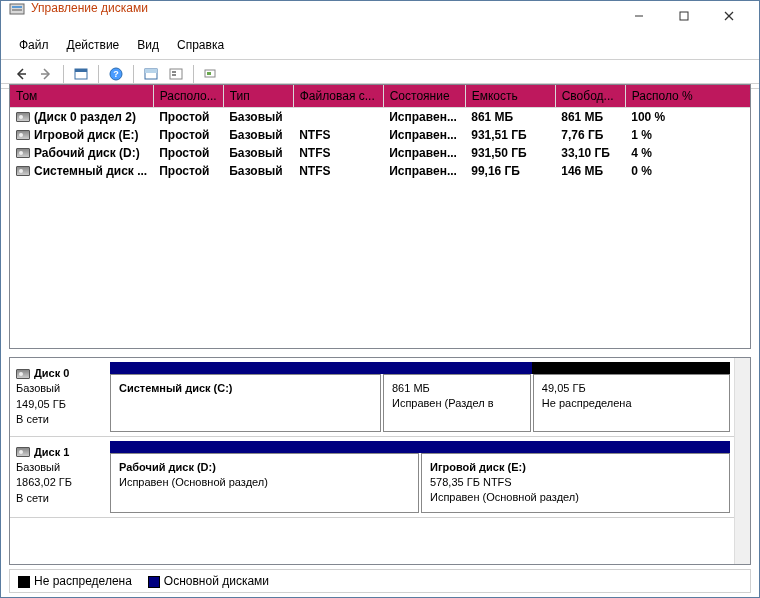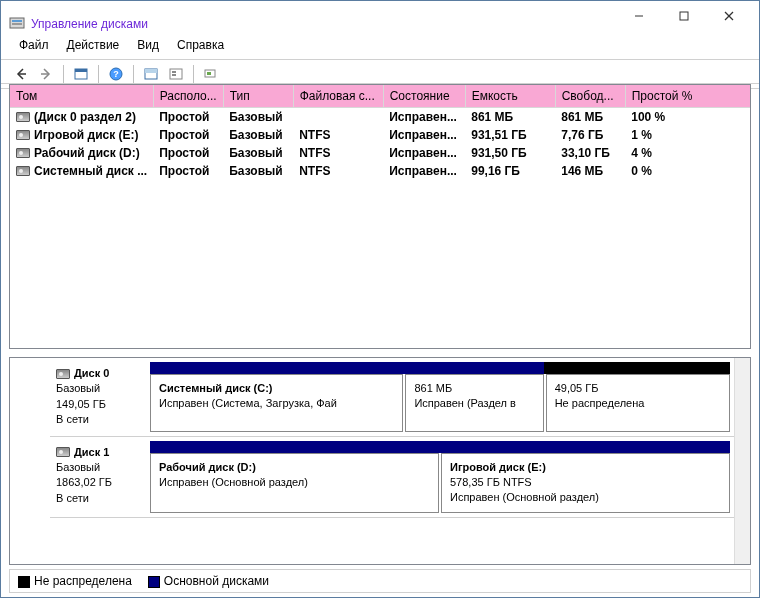--- a/index.html
+++ b/index.html
@@ -1,36 +1,36 @@
 <!DOCTYPE html>
 <html><head>
 <meta charset="utf-8">
 <style>
   * { box-sizing: border-box; margin: 0; padding: 0; }
   body { font-family: "Segoe UI", Tahoma, sans-serif; font-size: 12px; background: #fff; color: #000; width: 760px; height: 598px; overflow: hidden; border: 1px solid #5a7ca0; position: relative; }
-  .titlebar { display: flex; align-items: flex-end; height: 30px; padding: 0 8px; background: #fff; color: #6d28d9; font-size: 12px; }
+  .titlebar { display: flex; align-items: flex-start; height: 30px; padding: 0 8px; background: #fff; color: #c2410c; font-size: 12px; }
   .titlebar .appicon { width: 16px; height: 16px; margin-right: 6px; display: inline-flex; align-items: center; justify-content: center; }
   .titlebar .title { flex: 1; }
   .titlebar .winbtn { width: 45px; height: 30px; display: flex; align-items: center; justify-content: center; color: #555; }
   .menubar { display: flex; gap: 2px; padding: 4px 10px; border-bottom: 1px solid #d0d0d0; }
   .menubar .menuitem { padding: 3px 8px; cursor: default; }
   .toolbar { display: flex; align-items: center; gap: 1px; padding: 3px 8px; border-bottom: 1px solid #d0d0d0; }
   .tb-btn { width: 24px; height: 22px; display: flex; align-items: center; justify-content: center; border: 1px solid transparent; }
   .tb-sep { width: 1px; height: 18px; background: #c0c0c0; margin: 0 4px; }
 
   .content { position: absolute; top: 82px; bottom: 0; left: 0; right: 0; border-top: 1px solid #d0d0d0; }
   .top-pane { position: absolute; top: 0; left: 8px; right: 8px; height: 265px; border: 1px solid #828790; background: #fff; overflow: auto; }
   .bottom-pane { position: absolute; top: 273px; left: 8px; right: 8px; bottom: 32px; border: 1px solid #828790; background: #fff; overflow-y: auto; overflow-x: hidden; }
   .legend-bar { position: absolute; left: 8px; right: 8px; bottom: 4px; height: 24px; border: 1px solid #d0d0d0; display: flex; align-items: center; padding: 0 8px; gap: 16px; font-size: 12px; background:#fff;}
   .legend-swatch { width: 12px; height: 12px; border: 1px solid #000; display: inline-block; margin-right: 4px; vertical-align: middle;}
   .sw-black { background: #000; }
   .sw-navy { background: #000080; }
 
   table.vol { width: 100%; border-collapse: collapse; }
-  table.vol th { text-align: left; font-weight: normal; padding: 4px 6px; border-right: 1px solid #d8d8d8; background: #f9a8d4; border-bottom: 1px solid #d8d8d8; position: sticky; top:0;}
+  table.vol th { text-align: left; font-weight: normal; padding: 4px 6px; border-right: 1px solid #d8d8d8; background: #be185d; border-bottom: 1px solid #d8d8d8; position: sticky; top:0;}
   table.vol th:last-child { border-right: none; }
   table.vol td { padding: 2px 6px; white-space: nowrap; font-weight: bold; }
   table.vol td.first { display: flex; align-items: center; gap: 4px; }
   .diskicon { width: 14px; height: 10px; background: linear-gradient(#888,#ccc); border: 1px solid #555; border-radius: 1px; display:inline-block; position:relative;}
   .diskicon::after{content:"";position:absolute;left:2px;top:2px;width:4px;height:4px;border-radius:50%;background:#eee;}
 
   .disk-row { display: flex; border-bottom: 1px solid #d0d0d0; padding: 4px; gap: 4px; }
   .disk-info { width: 92px; flex-shrink: 0; padding: 4px 2px; font-size: 11px; line-height: 1.4; }
   .disk-info .dn { font-weight: bold; display:flex; align-items:center; gap:4px;}
   .disk-parts { flex: 1; display: flex; flex-direction: column; }
@@ -150,21 +150,21 @@
       </colgroup>
       <thead>
         <tr>
           <th>Том</th>
           <th>Располо...</th>
           <th>Тип</th>
           <th>Файловая с...</th>
           <th>Состояние</th>
           <th>Емкость</th>
           <th>Свобод...</th>
-          <th>Простой %</th>
+          <th>Располо %</th>
         </tr>
       </thead>
       <tbody id="vol-body">
           <tr>
             <td class="first">
               <span class="diskicon"></span>
               <span>(Диск 0 раздел 2)</span>
             </td>
             <td>Простой</td>
             <td>Базовый</td>
@@ -211,41 +211,40 @@
             <td>Исправен...</td>
             <td>99,16 ГБ</td>
             <td>146 МБ</td>
             <td>0 %</td>
           </tr>
         </tbody>
     </table>
   </div>
 
   <div class="bottom-pane">
-    <div style="display:flex; height:100%;margin-left:40px;">
+    <div style="display:flex; height:100%;">
       <div id="disk-rows" style="flex:1;">
           <div class="disk-row">
             <div class="disk-info">
               <div class="dn">
                 <span class="diskicon"></span>
                 <span>Диск 0</span>
               </div>
               <div>Базовый</div>
               <div>149,05 ГБ</div>
               <div>В сети</div>
             </div>
             <div class="disk-parts">
               <div class="stripe">
                 <div class="seg navy" style="width: 68%;"></div>
                 <div class="seg black" style="width: 32%;"></div>
               </div>
               <div class="parts">
                 <div class="part" style="width: 44%;">
                   <div class="pn">Системный диск  (C:)</div>
-                  <div>Исправен (Система, Загрузка, Фай</div>
                 </div>
                 <div class="gap"></div>
                 <div class="part" style="width: 24%;">
                   <div>861 МБ</div>
                   <div>Исправен (Раздел в</div>
                 </div>
                 <div class="gap"></div>
                 <div class="part" style="width: 32%;">
                   <div>49,05 ГБ</div>
                   <div>Не распределена</div>

